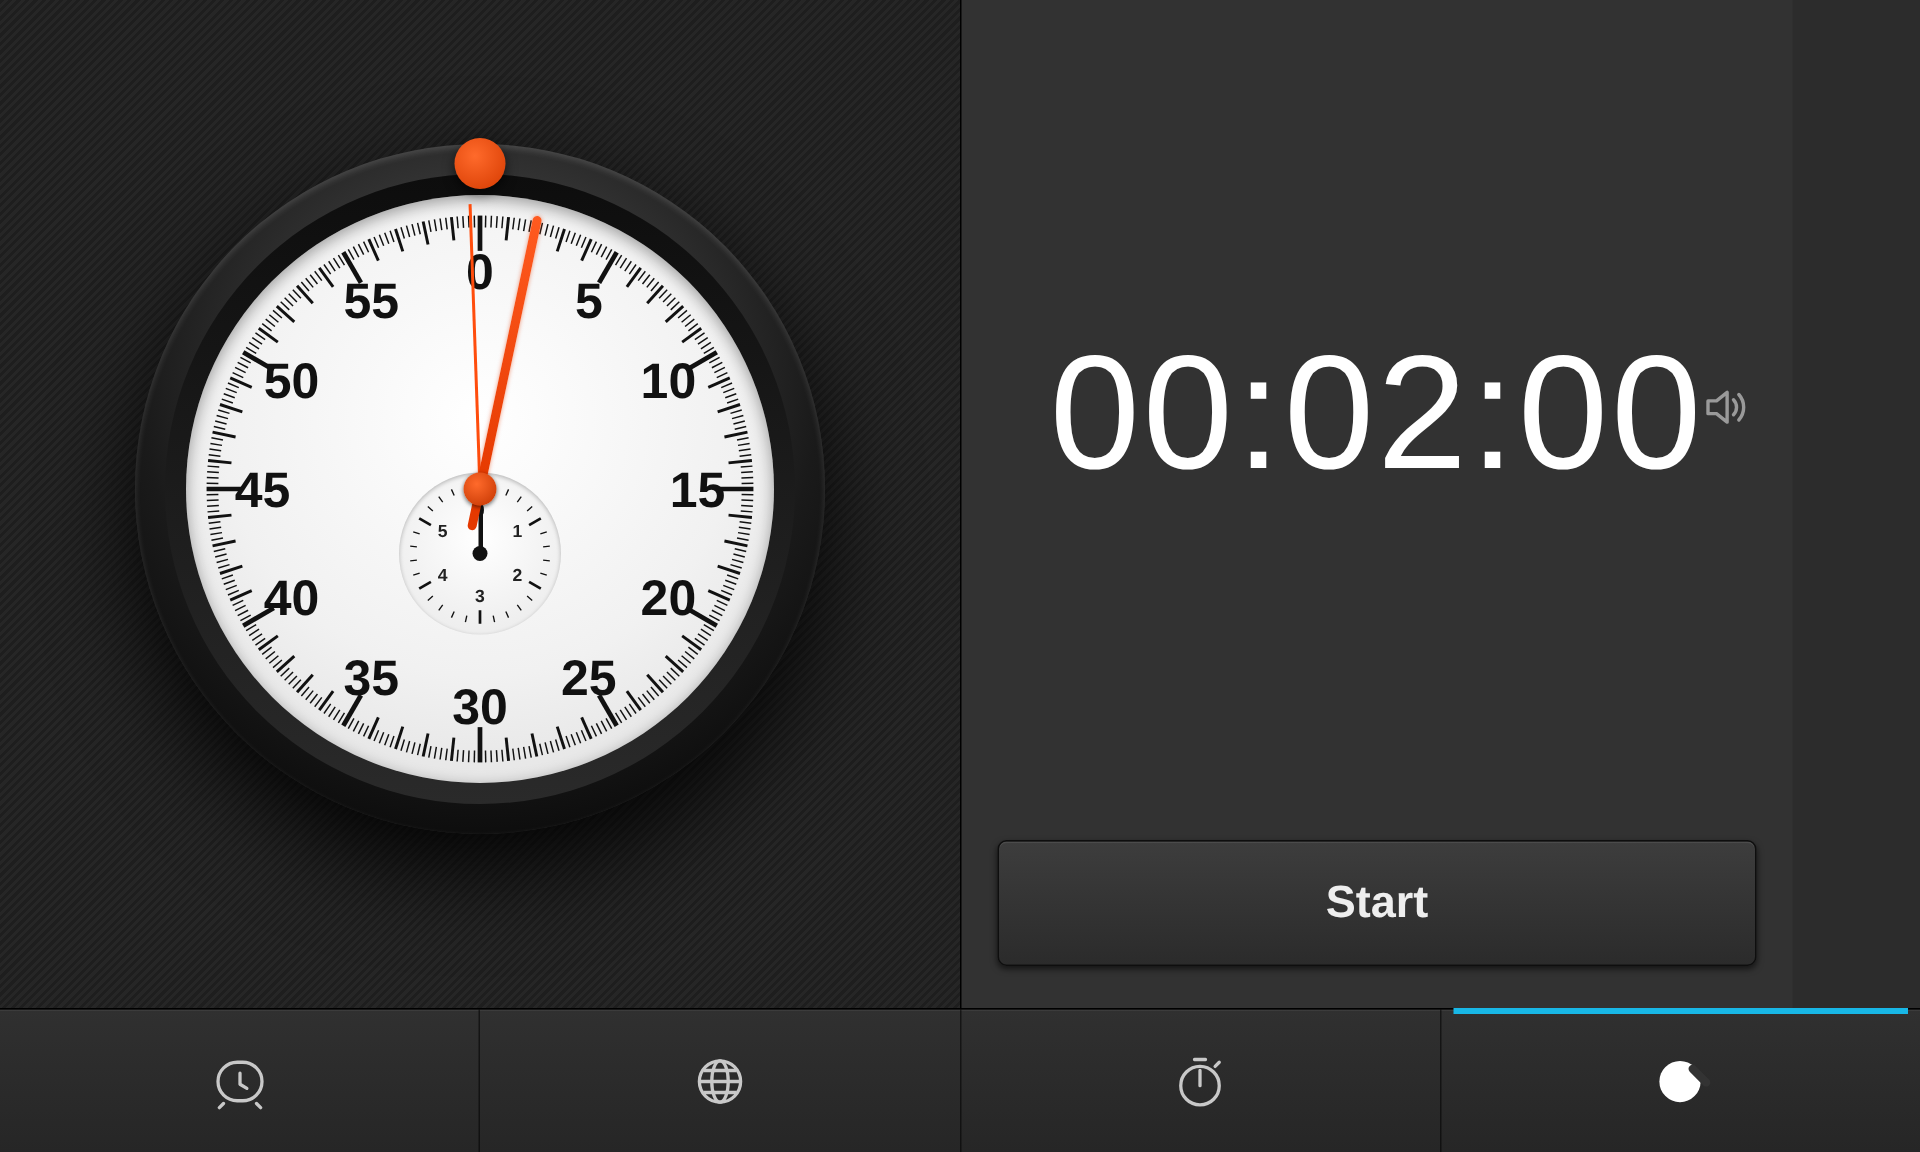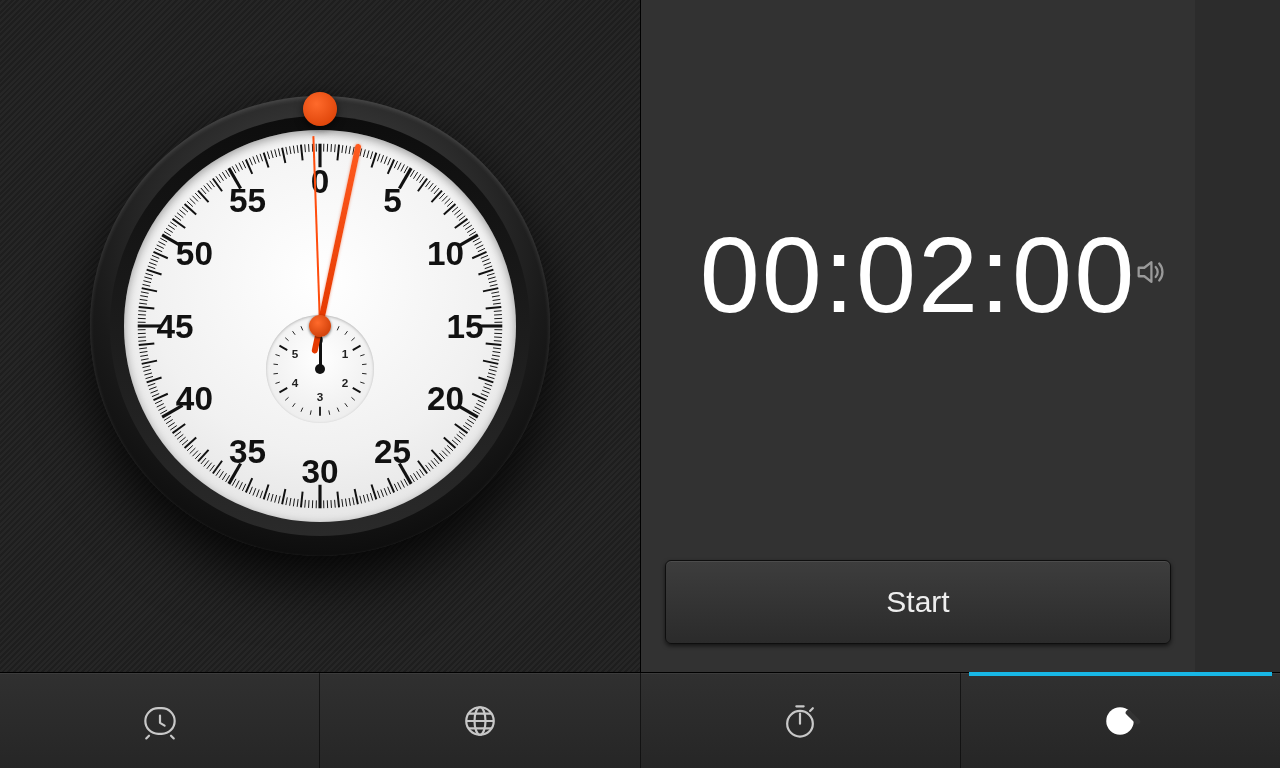--- a/index.html
+++ b/index.html
@@ -124,21 +124,21 @@
     color:#9a9a9a;
   }
   .buttons-row{
     display:flex; gap:22px; padding:0 24px 28px;
   }
   .btn{
     flex:1; height:84px; border-radius:6px;
     background: linear-gradient(#3d3d3d,#2b2b2b);
     border:1px solid #0e0e0e;
     box-shadow: inset 0 1px 0 rgba(255,255,255,.08), 0 2px 4px rgba(0,0,0,.6);
-    color:#eee; font-size:30px; font-weight:400;
+    color:#eee; font-size:30px; font-weight:700;
     display:flex; align-items:center; justify-content:center;
     cursor:pointer;
     margin-top:12px;
   }
 
   
   .tabbar{
     height:96px; background:linear-gradient(#303030,#262626);
     border-top:1px solid #000;
     display:flex;

